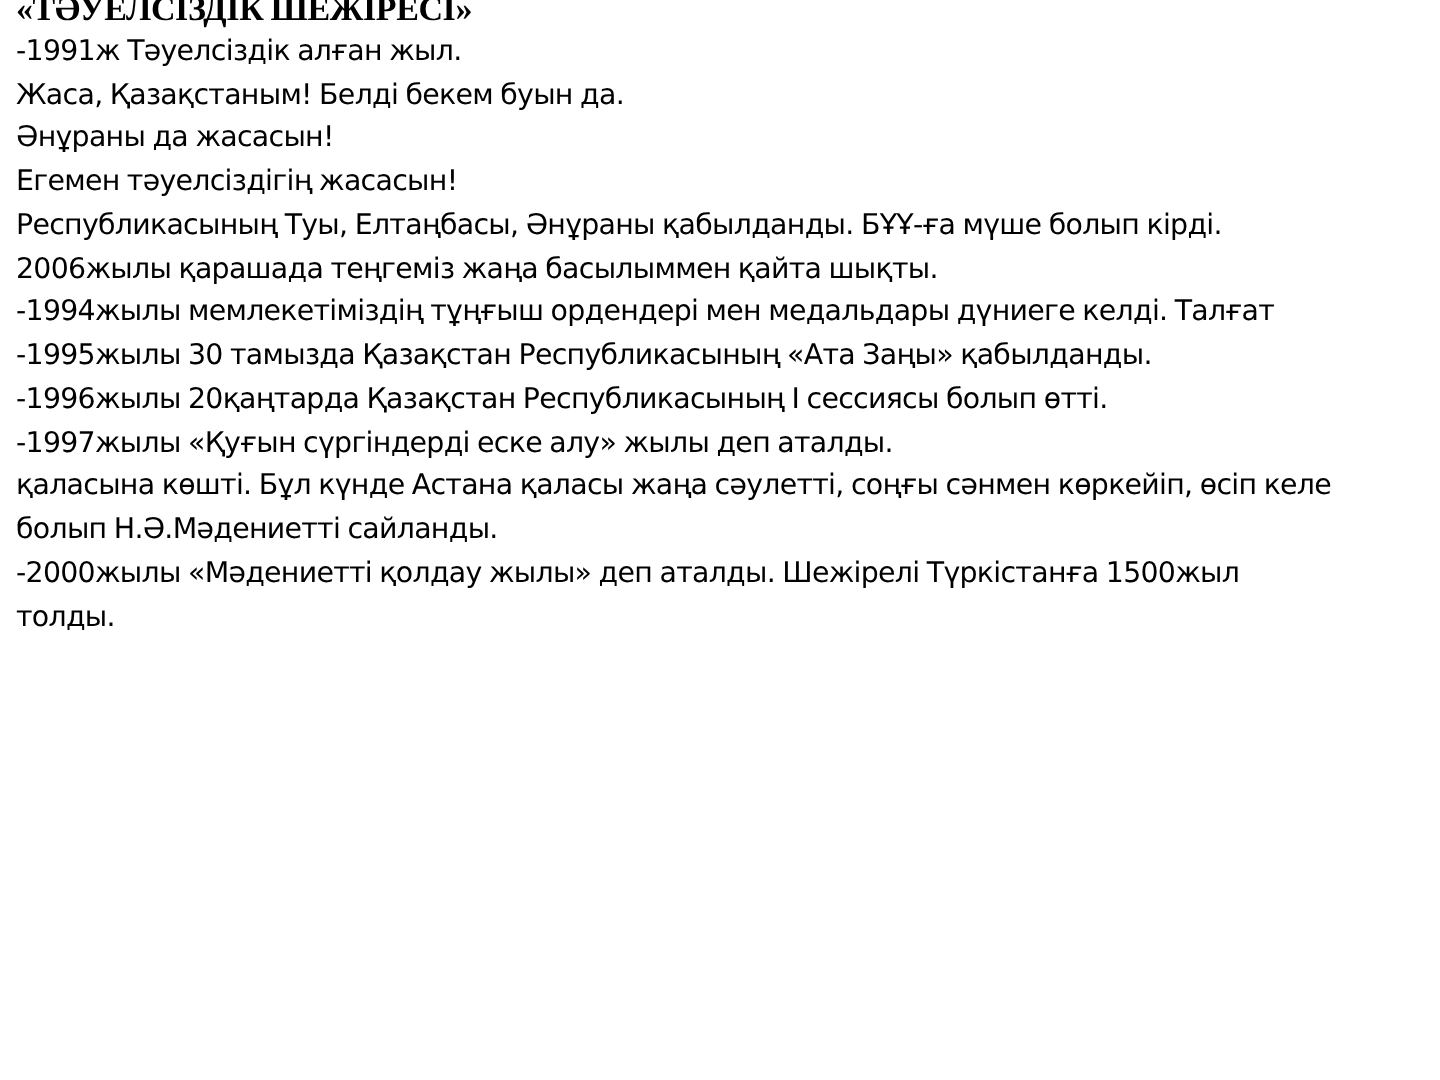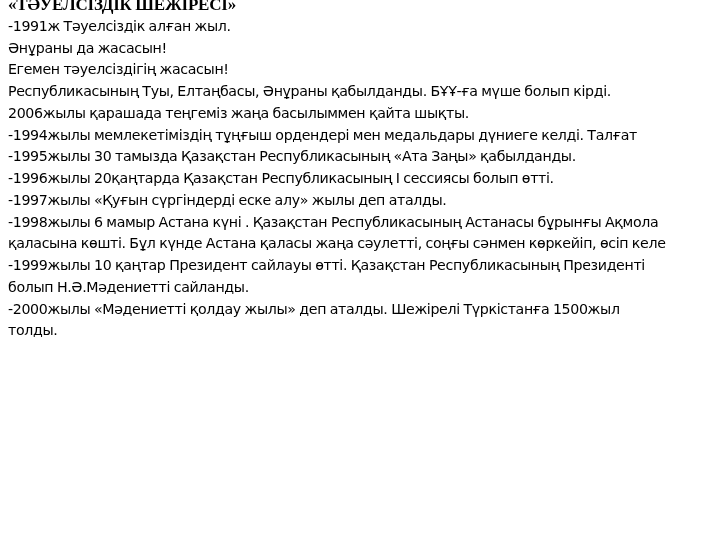--- a/index.html
+++ b/index.html
@@ -35,27 +35,26 @@
       white-space: nowrap;
       display: block;
     }
   </style>
 </head>
 <body>
 
 <div class="doc">
   <span class="line title">«ТӘУЕЛСІЗДІК ШЕЖІРЕСІ»</span>
   <span class="line">-1991ж Тәуелсіздік алған жыл.</span>
+  <span class="line">Жаса, Қазақстаным! Белді бекем буын да.</span>
   <span class="line">Әнұраны да жасасын!</span>
   <span class="line">Егемен тәуелсіздігің жасасын!</span>
   <span class="line">Республикасының Туы, Елтаңбасы, Әнұраны қабылданды. БҰҰ-ға мүше болып кірді.</span>
   <span class="line">2006жылы қарашада теңгеміз жаңа басылыммен қайта шықты.</span>
   <span class="line">-1994жылы мемлекетіміздің тұңғыш ордендері мен медальдары дүниеге келді. Талғат</span>
   <span class="line">-1995жылы 30 тамызда Қазақстан Республикасының «Ата Заңы» қабылданды.</span>
   <span class="line">-1996жылы 20қаңтарда Қазақстан Республикасының І сессиясы болып өтті.</span>
   <span class="line">-1997жылы «Қуғын сүргіндерді еске алу» жылы деп аталды.</span>
-  <span class="line">-1998жылы 6 мамыр Астана күні . Қазақстан Республикасының Астанасы бұрынғы Ақмола</span>
   <span class="line">қаласына көшті. Бұл күнде Астана қаласы жаңа сәулетті, соңғы сәнмен көркейіп, өсіп келе</span>
-  <span class="line">-1999жылы 10 қаңтар Президент сайлауы өтті. Қазақстан Республикасының Президенті</span>
   <span class="line">болып Н.Ә.Мәдениетті сайланды.</span>
   <span class="line">-2000жылы «Мәдениетті қолдау жылы» деп аталды. Шежірелі Түркістанға 1500жыл</span>
   <span class="line">толды.</span>
 </div>
 
 </body></html>

